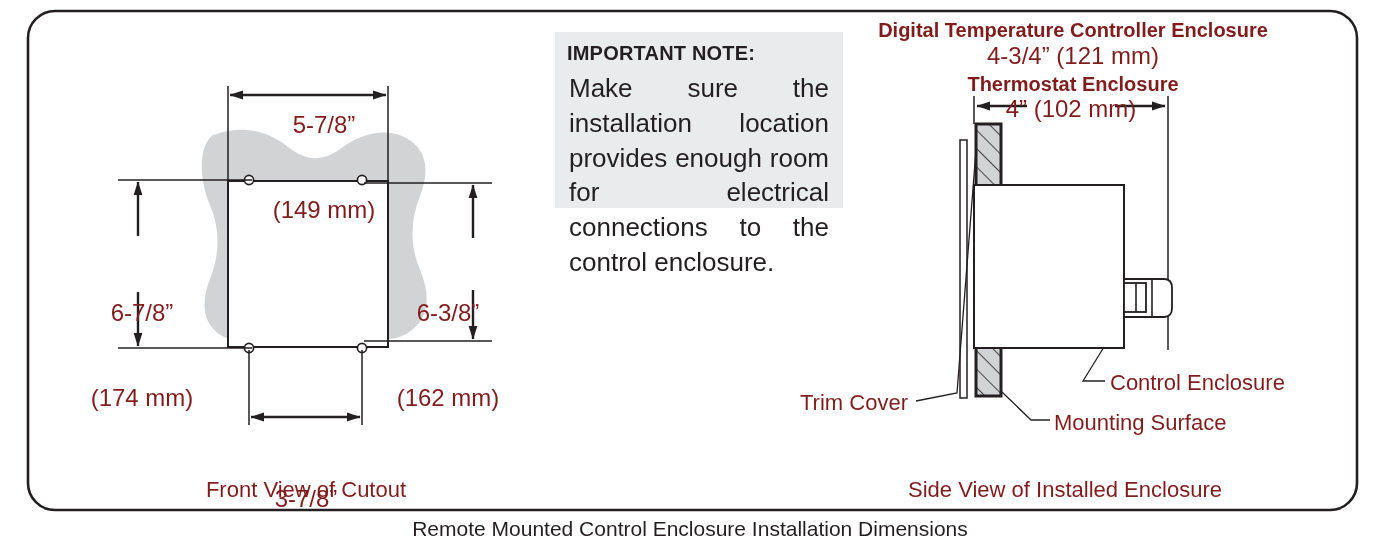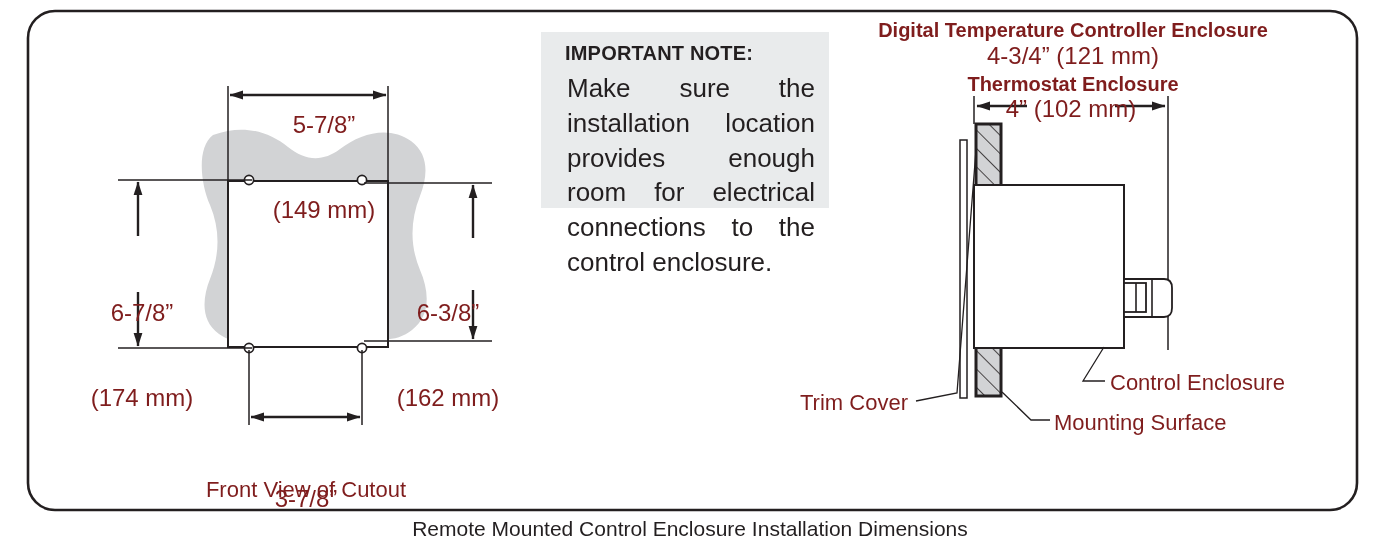--- a/index.html
+++ b/index.html
@@ -35,26 +35,26 @@
     color: #7f1d1d;
     font-family: "Liberation Sans", sans-serif;
   }
   .ctr { text-align: center; transform: translateX(-50%); }
   .dim { font-size: 24px; }
   .bold { font-weight: bold; }
   .caption { font-size: 22px; }
   .note-box {
     position: absolute;
     background: #e9ebec;
-    left: 541px;
+    left: 555px;
     top: 32px;
     width: 288px;
     height: 176px;
     box-sizing: border-box;
-    padding: 10px 12px 0 24px;
+    padding: 10px 12px 0 12px;
   }
   .note-title {
     font-size: 20px;
     font-weight: bold;
     letter-spacing: 0.2px;
     margin: 0 0 6px 0;
   }
   .note-body {
     font-size: 26px;
     text-align: justify;
@@ -192,16 +192,17 @@
   <div class="txt dim bold ctr" style="left:1073px; top:19px; font-size:20px;">Digital Temperature Controller Enclosure</div>
   <div class="txt dim ctr" style="left:1073px; top:42px;">4-3/4” (121 mm)</div>
 
   <div class="txt dim bold ctr" style="left:1073px; top:73px; font-size:20px;">Thermostat Enclosure</div>
   <div class="txt dim ctr" style="left:1071px; top:95px;">4” (102 mm)</div>
 
   <div class="txt caption" style="left:800px; top:390px;">Trim Cover</div>
   <div class="txt caption" style="left:1110px; top:370px;">Control Enclosure</div>
   <div class="txt caption" style="left:1054px; top:410px;">Mounting Surface</div>
 
+  <div class="txt caption ctr" style="left:1065px; top:477px;">Side View of Installed Enclosure</div>
 
   <div class="bottom-caption">Remote Mounted Control Enclosure Installation Dimensions</div>
 
 </div>
 
 </body></html>

